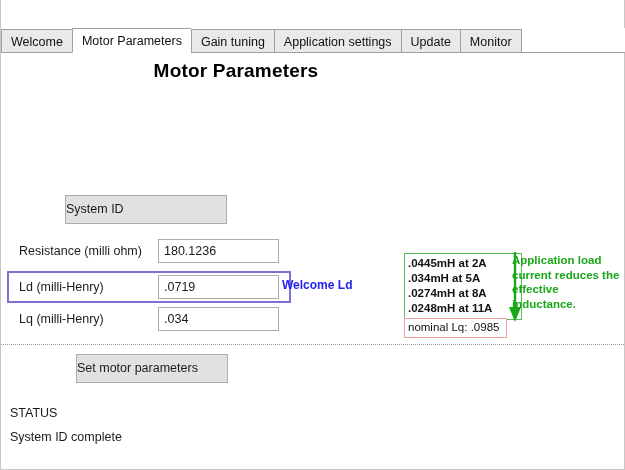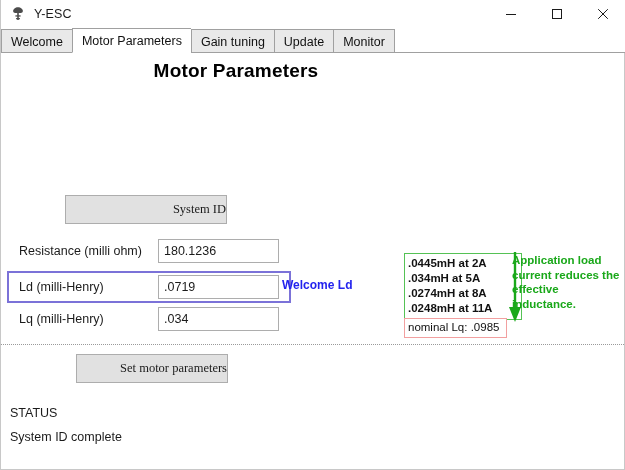--- a/index.html
+++ b/index.html
@@ -145,24 +145,24 @@
     letter-spacing: .2px;
   }
 
   
   .gray-button {
     position: absolute;
     background: #e1e1e1;
     border: 1px solid #adadad;
     font-size: 12.5px;
     color: #1b1b1b;
-    text-align: right;
+    text-align: left;
     box-sizing: border-box;
     cursor: default;
-    font-family: Liberation Serif, serif;
+    font-family: Liberation Sans, sans-serif;
     padding: 0;
   }
   #system-id-button {
     left: 64px; top: 142px;
     width: 162px; height: 29px;
     line-height: 27px;
   }
   #set-motor-parameters-button {
     left: 75px; top: 301px;
     width: 152px; height: 29px;
@@ -296,52 +296,26 @@
     white-space: nowrap;
   }
   #status-heading { top: 61px; }
   #status-message { top: 85px; }
 </style>
 </head>
 <body>
 
 <div id="app-window">
 
-  <div id="title-bar">
-    <svg id="app-icon" viewBox="0 0 16 16">
-      <path d="M8 1.2 C5.3 1.2 3.1 3.1 3.1 5.1 C3.1 6.3 4.1 7.0 5.2 7.0 L10.8 7.0 C11.9 7.0 12.9 6.3 12.9 5.1 C12.9 3.1 10.7 1.2 8 1.2 Z" fill="#4c4c4c"></path>
-      <rect x="7.2" y="6.6" width="1.6" height="7.4" fill="#4c4c4c"></rect>
-      <rect x="5.4" y="9.3" width="5.2" height="1.3" fill="#4c4c4c"></rect>
-      <rect x="6.1" y="12.0" width="3.8" height="1.3" fill="#4c4c4c"></rect>
-    </svg>
-    <span id="window-title">Y-ESC</span>
-
-    <div id="window-controls">
-      <button class="win-btn">
-        <svg width="12" height="12" viewBox="0 0 12 12">
-          <rect x="1" y="6" width="10" height="1" fill="#1b1b1b"></rect>
-        </svg>
-      </button>
-      <button class="win-btn">
-        <svg width="12" height="12" viewBox="0 0 12 12">
-          <rect x="1.5" y="1.5" width="9" height="9" fill="none" stroke="#1b1b1b" stroke-width="1"></rect>
-        </svg>
-      </button>
-      <button class="win-btn">
-        <svg width="12" height="12" viewBox="0 0 12 12">
-          <path d="M1.2 1.2 L10.8 10.8 M10.8 1.2 L1.2 10.8" stroke="#1b1b1b" stroke-width="1" fill="none"></path>
-        </svg>
-      </button>
-    </div>
-  </div>
 
   <div id="tab-strip">
     <div class="tab">Welcome</div>
     <div class="tab selected">Motor Parameters</div>
     <div class="tab">Gain tuning</div>
+    <div class="tab">Application settings</div>
     <div class="tab">Update</div>
     <div class="tab last-tab">Monitor</div>
     <div id="tab-filler"></div>
   </div>
 
   <div id="page-body">
 
     <div id="panel-top">
 
       <div id="page-title">Motor Parameters</div>

